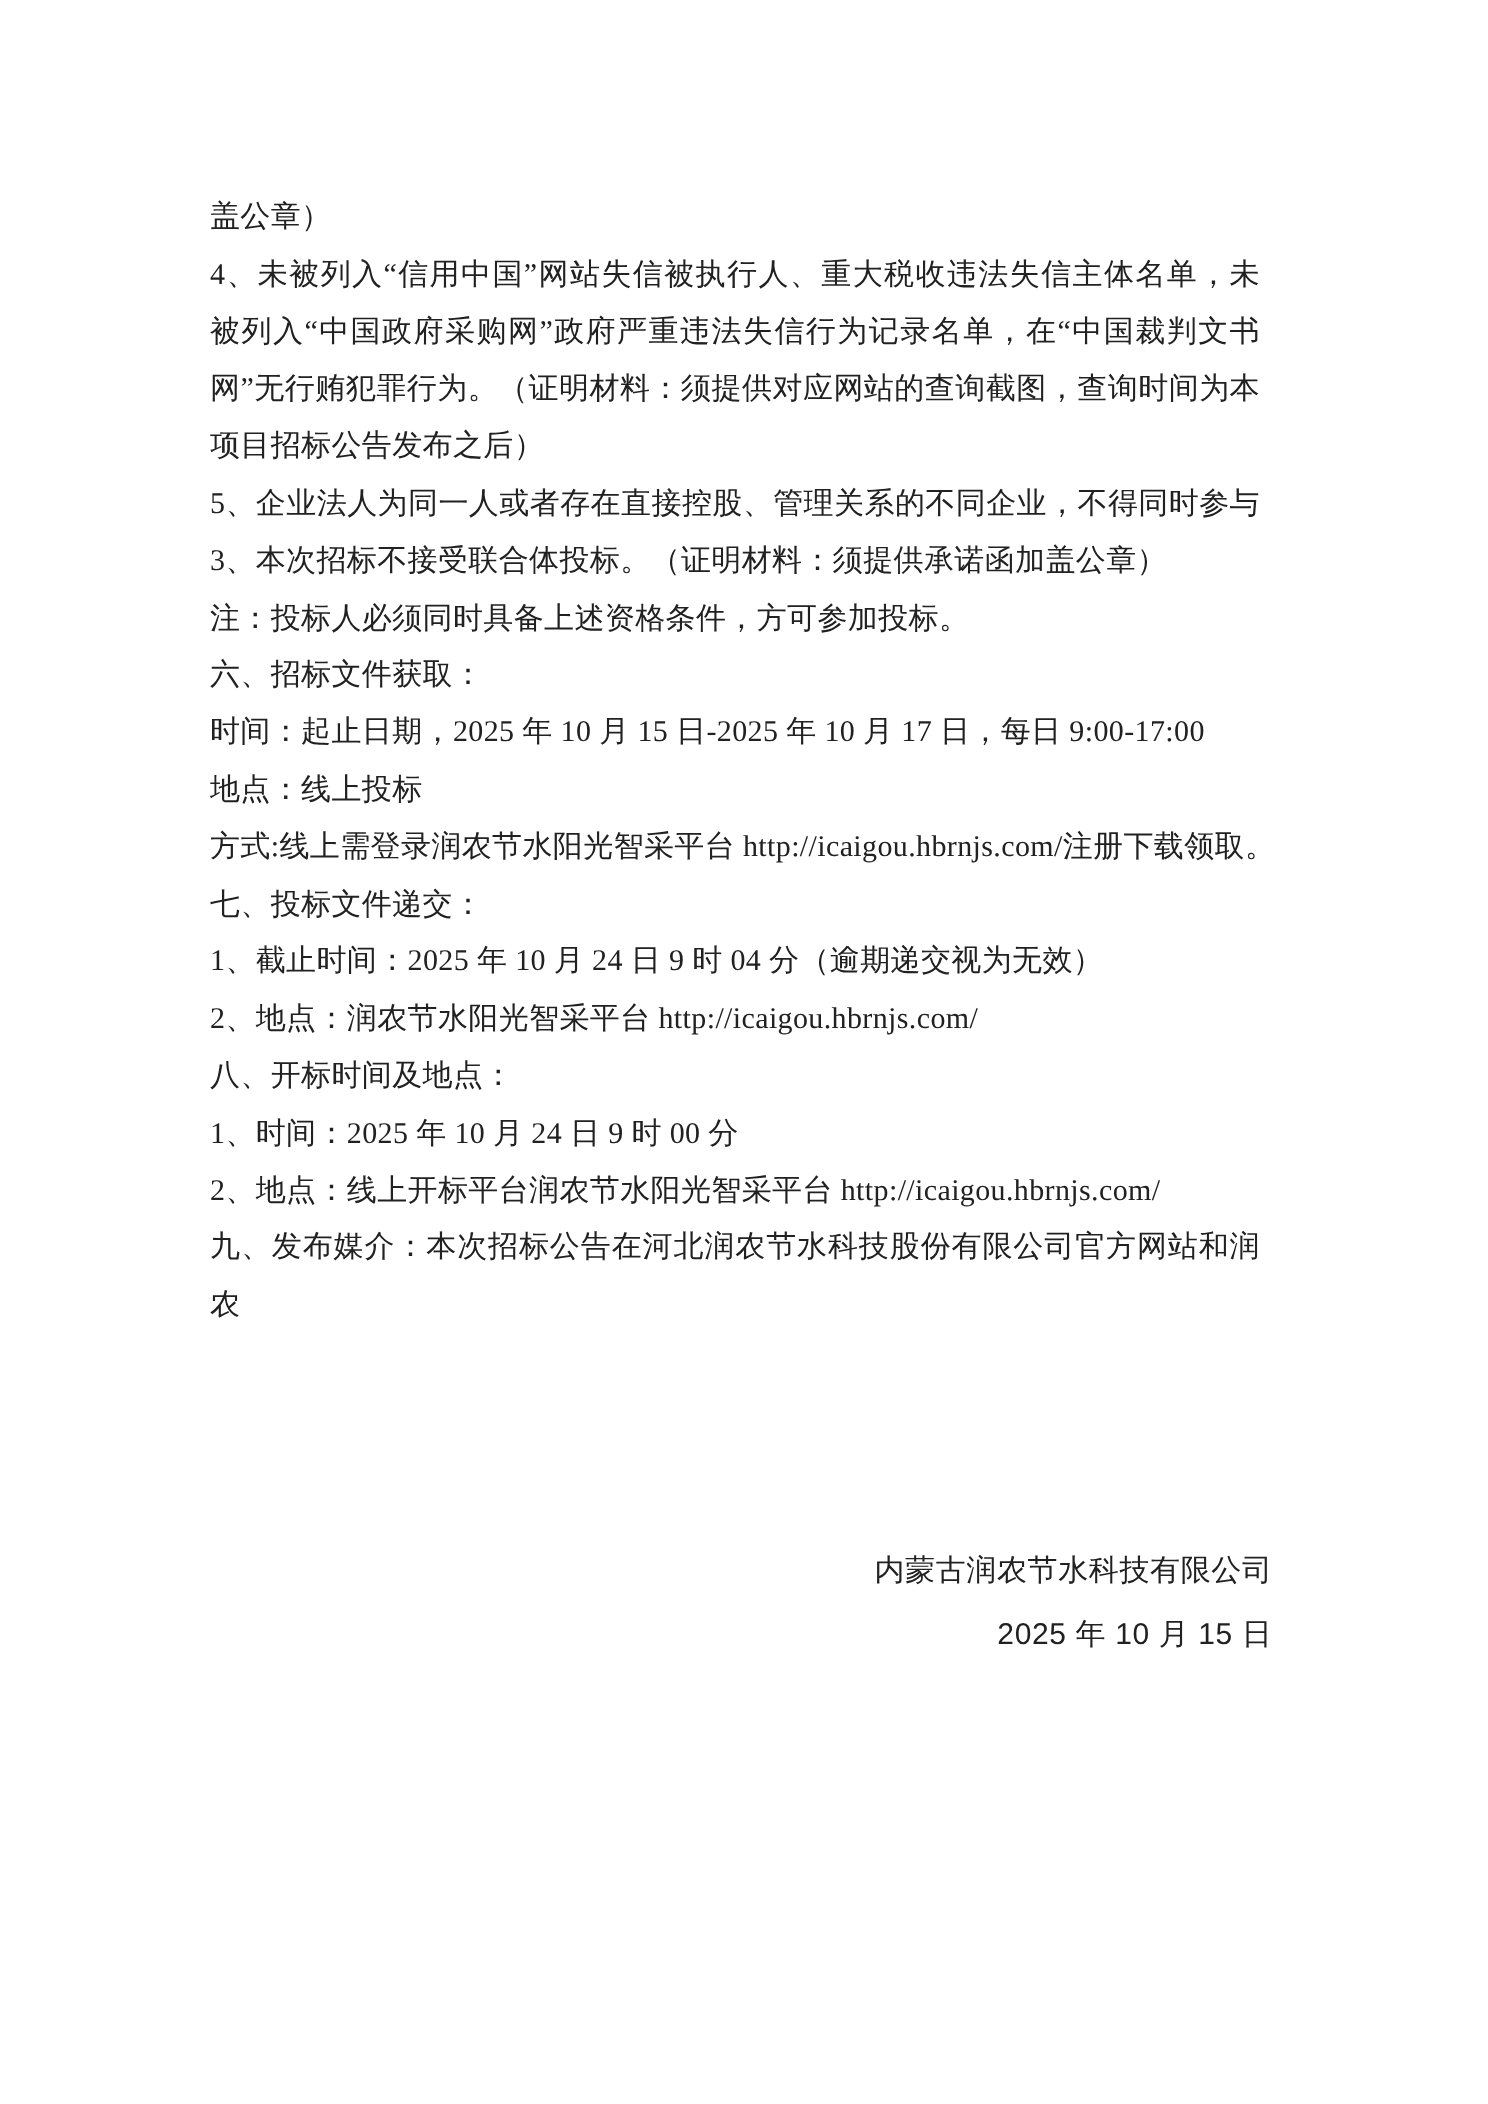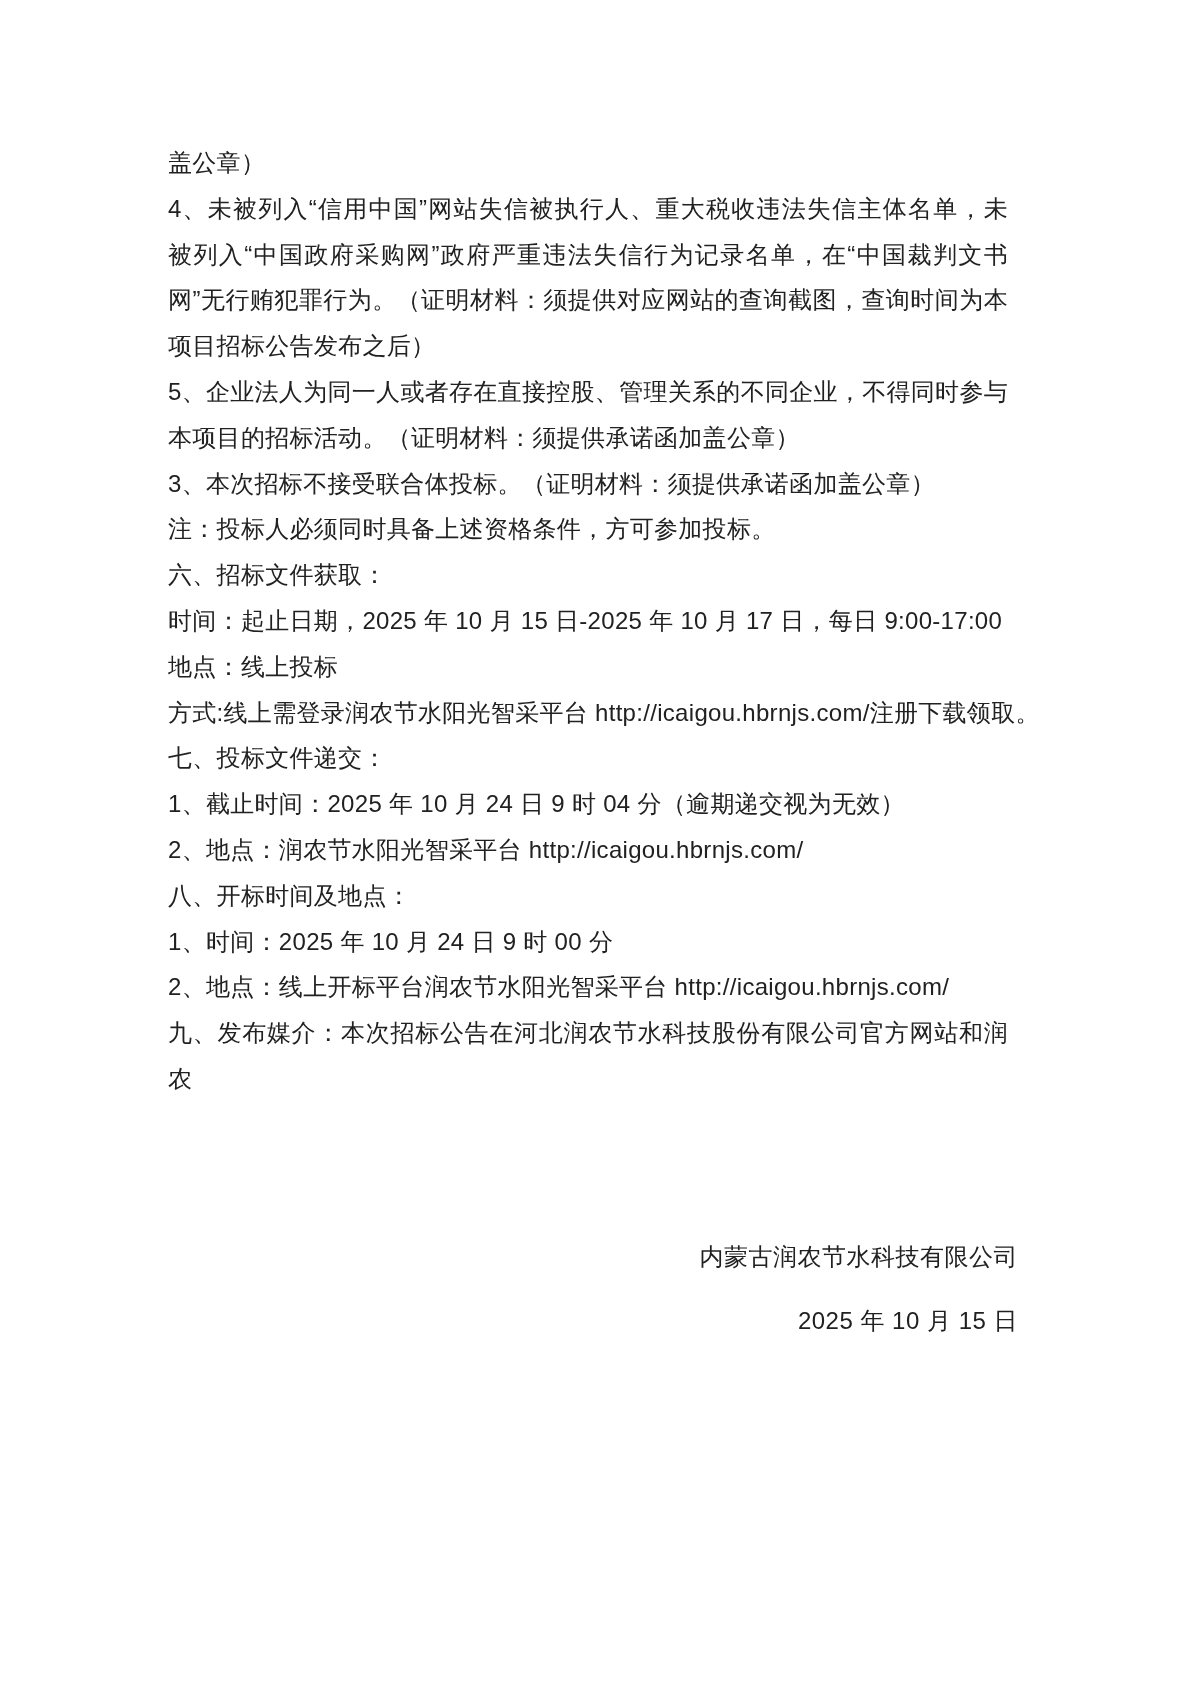--- a/index.html
+++ b/index.html
@@ -12,24 +12,25 @@
     width: 1190px;
     height: 1683px;
     background: #ffffff;
     overflow: hidden;
     font-family: "Liberation Sans", "Liberation Serif", serif;
     color: #212121;
   }
   .body-text {
     position: absolute;
     left: 168px;
-    top: 140px;
+    top: 152px;
     width: 840px;
     font-size: 24px;
     line-height: 45.8px;
+    font-family: Liberation Serif, serif;
   }
   .doc-line {
     height: 45.8px;
     letter-spacing: 0.3px;
     white-space: nowrap;
   }
   .doc-line.justify {
     white-space: normal;
     text-align: justify;
     text-align-last: justify;
@@ -39,36 +40,35 @@
     top: 1242px;
     right: 172px;
     text-align: right;
     font-size: 24px;
     letter-spacing: 0.5px;
   }
   .sig-company {
     line-height: 30px;
   }
   .sig-date {
-    margin-top: 34px;
+    margin-top: 21px;
     line-height: 30px;
   }
 </style>
 </head>
 <body>
 
 <div class="page">
   <div class="body-text" id="lines-container">
       <div class="doc-line">盖公章）</div>
       <div class="doc-line justify">4、未被列入“信用中国”网站失信被执行人、重大税收违法失信主体名单，未</div>
       <div class="doc-line justify">被列入“中国政府采购网”政府严重违法失信行为记录名单，在“中国裁判文书</div>
       <div class="doc-line justify">网”无行贿犯罪行为。（证明材料：须提供对应网站的查询截图，查询时间为本</div>
       <div class="doc-line">项目招标公告发布之后）</div>
       <div class="doc-line justify">5、企业法人为同一人或者存在直接控股、管理关系的不同企业，不得同时参与</div>
-      <div class="doc-line">本项目的招标活动。（证明材料：须提供承诺函加盖公章）</div>
       <div class="doc-line">3、本次招标不接受联合体投标。（证明材料：须提供承诺函加盖公章）</div>
       <div class="doc-line">注：投标人必须同时具备上述资格条件，方可参加投标。</div>
       <div class="doc-line">六、招标文件获取：</div>
       <div class="doc-line">时间：起止日期，2025 年 10 月 15 日-2025 年 10 月 17 日，每日 9:00-17:00</div>
       <div class="doc-line">地点：线上投标</div>
       <div class="doc-line">方式:线上需登录润农节水阳光智采平台 http://icaigou.hbrnjs.com/注册下载领取。</div>
       <div class="doc-line">七、投标文件递交：</div>
       <div class="doc-line">1、截止时间：2025 年 10 月 24 日 9 时 04 分（逾期递交视为无效）</div>
       <div class="doc-line">2、地点：润农节水阳光智采平台 http://icaigou.hbrnjs.com/</div>
       <div class="doc-line">八、开标时间及地点：</div>

